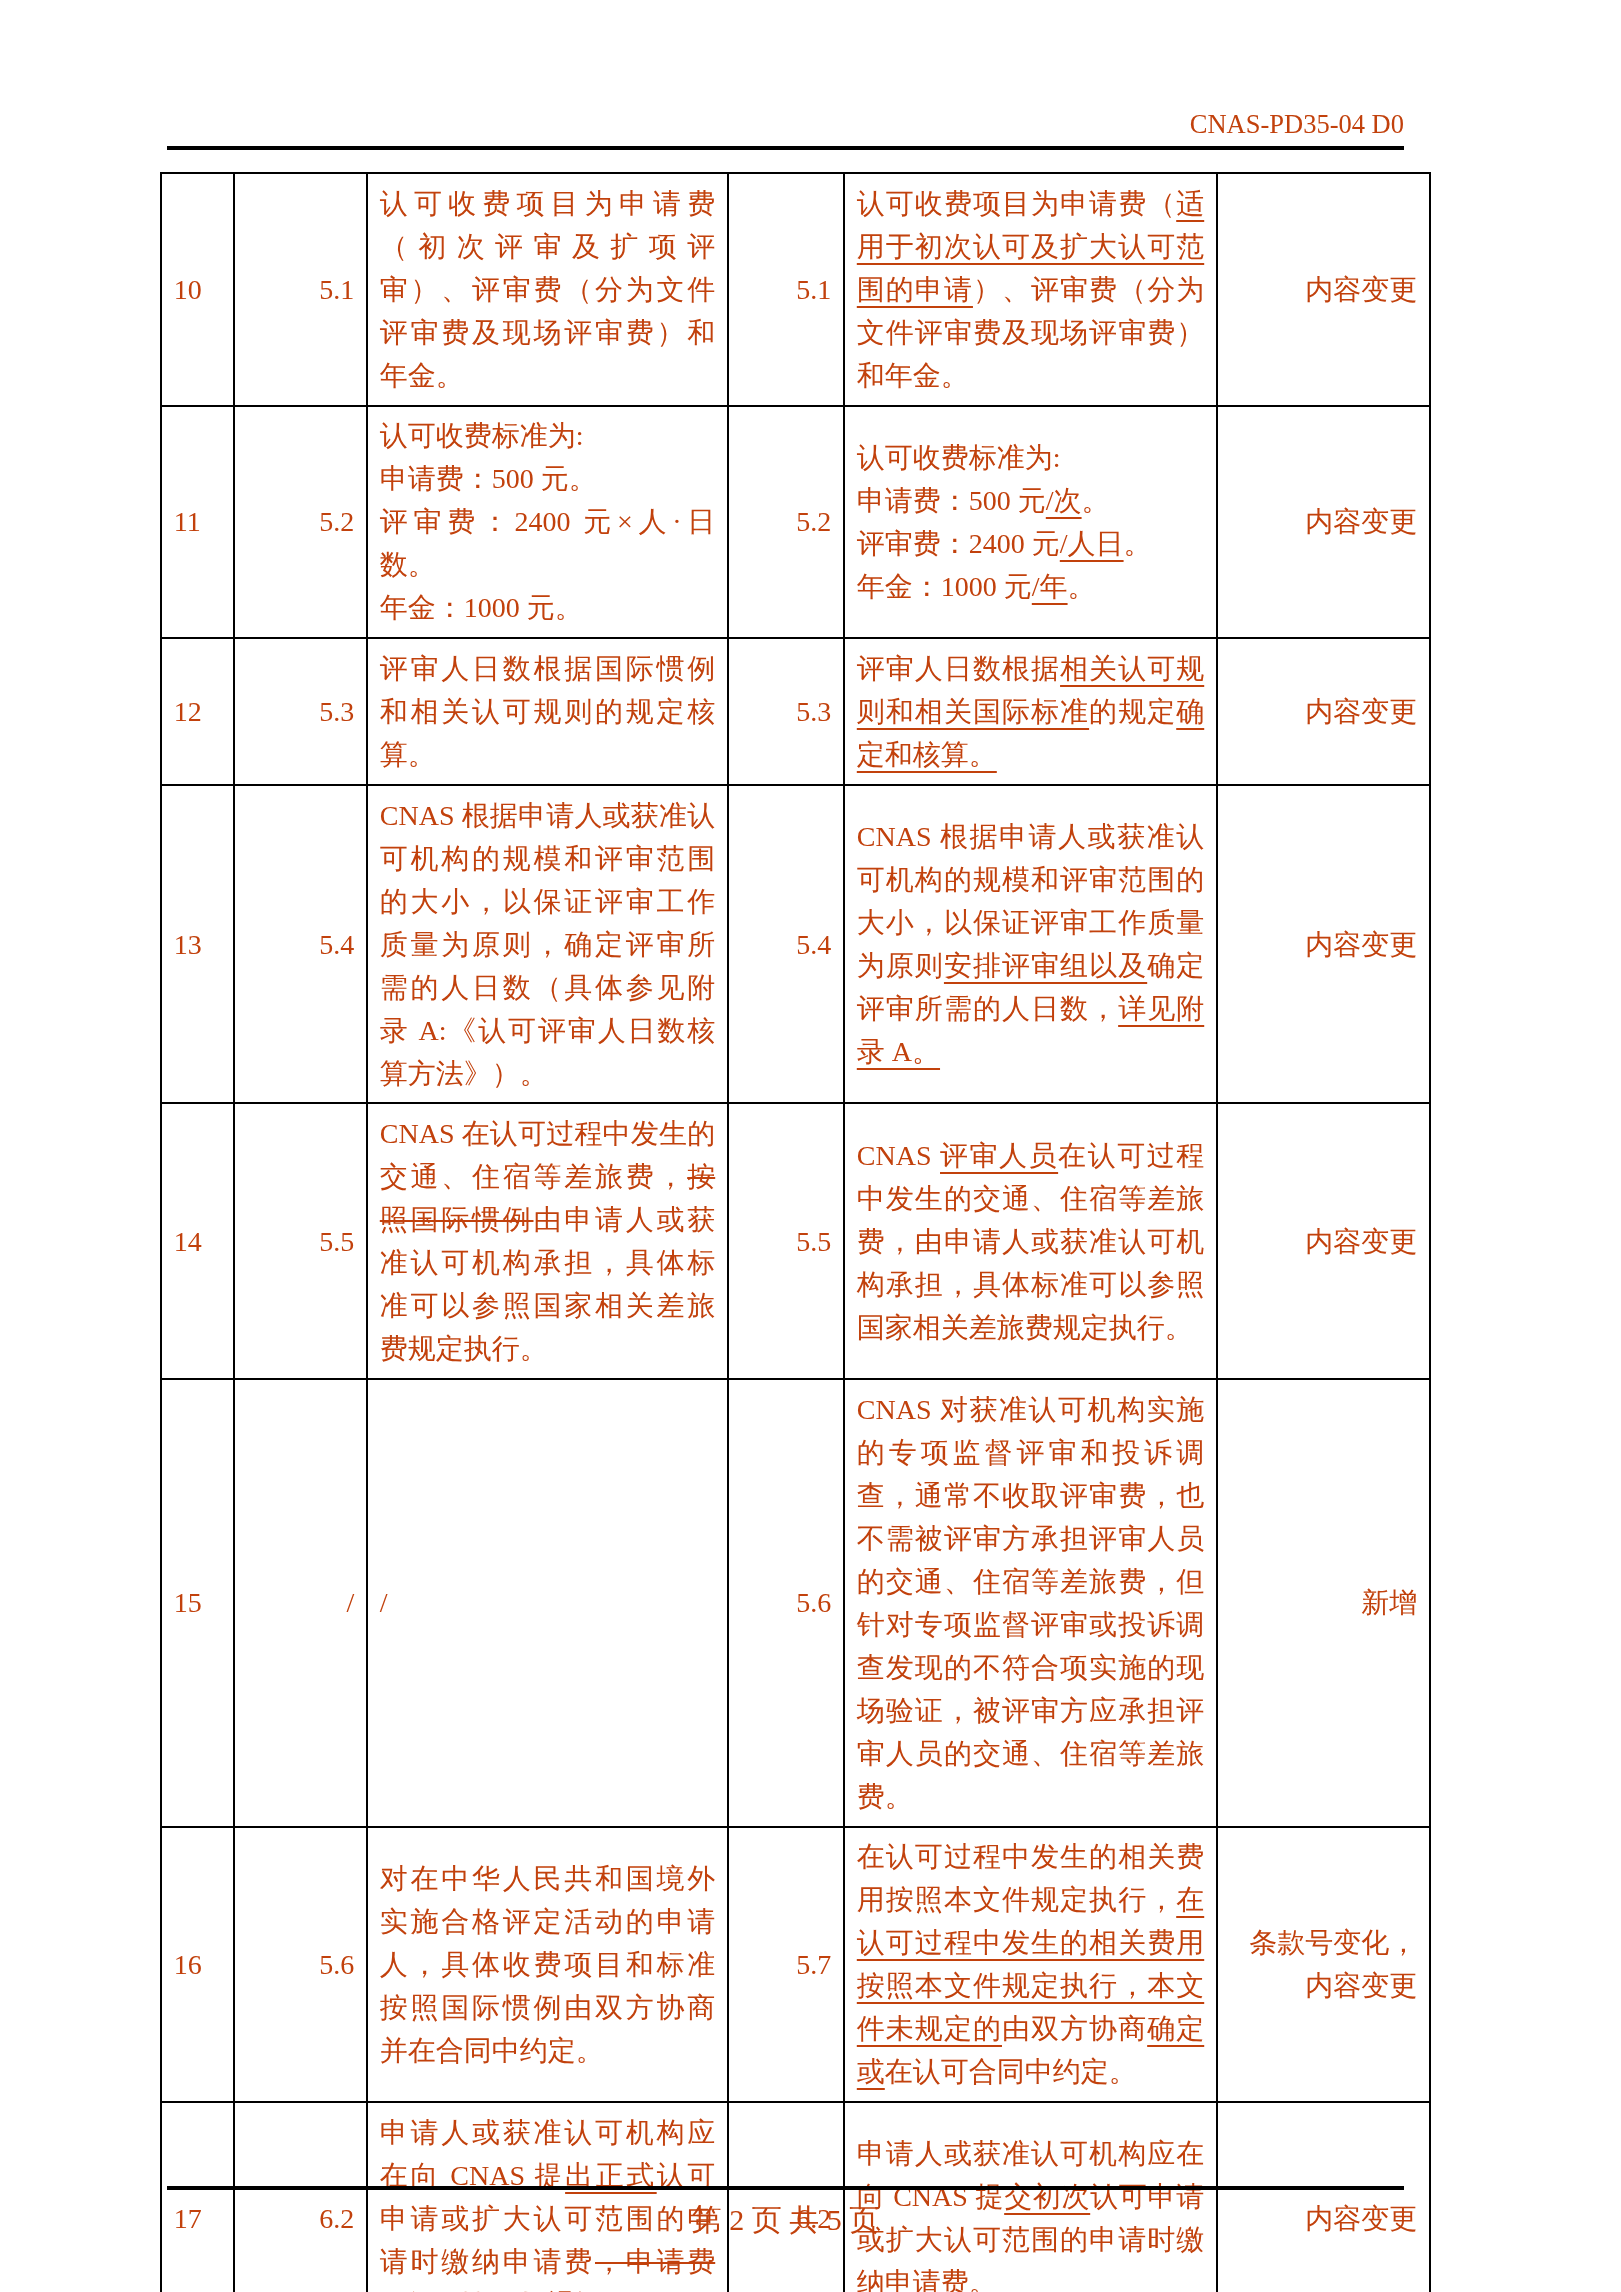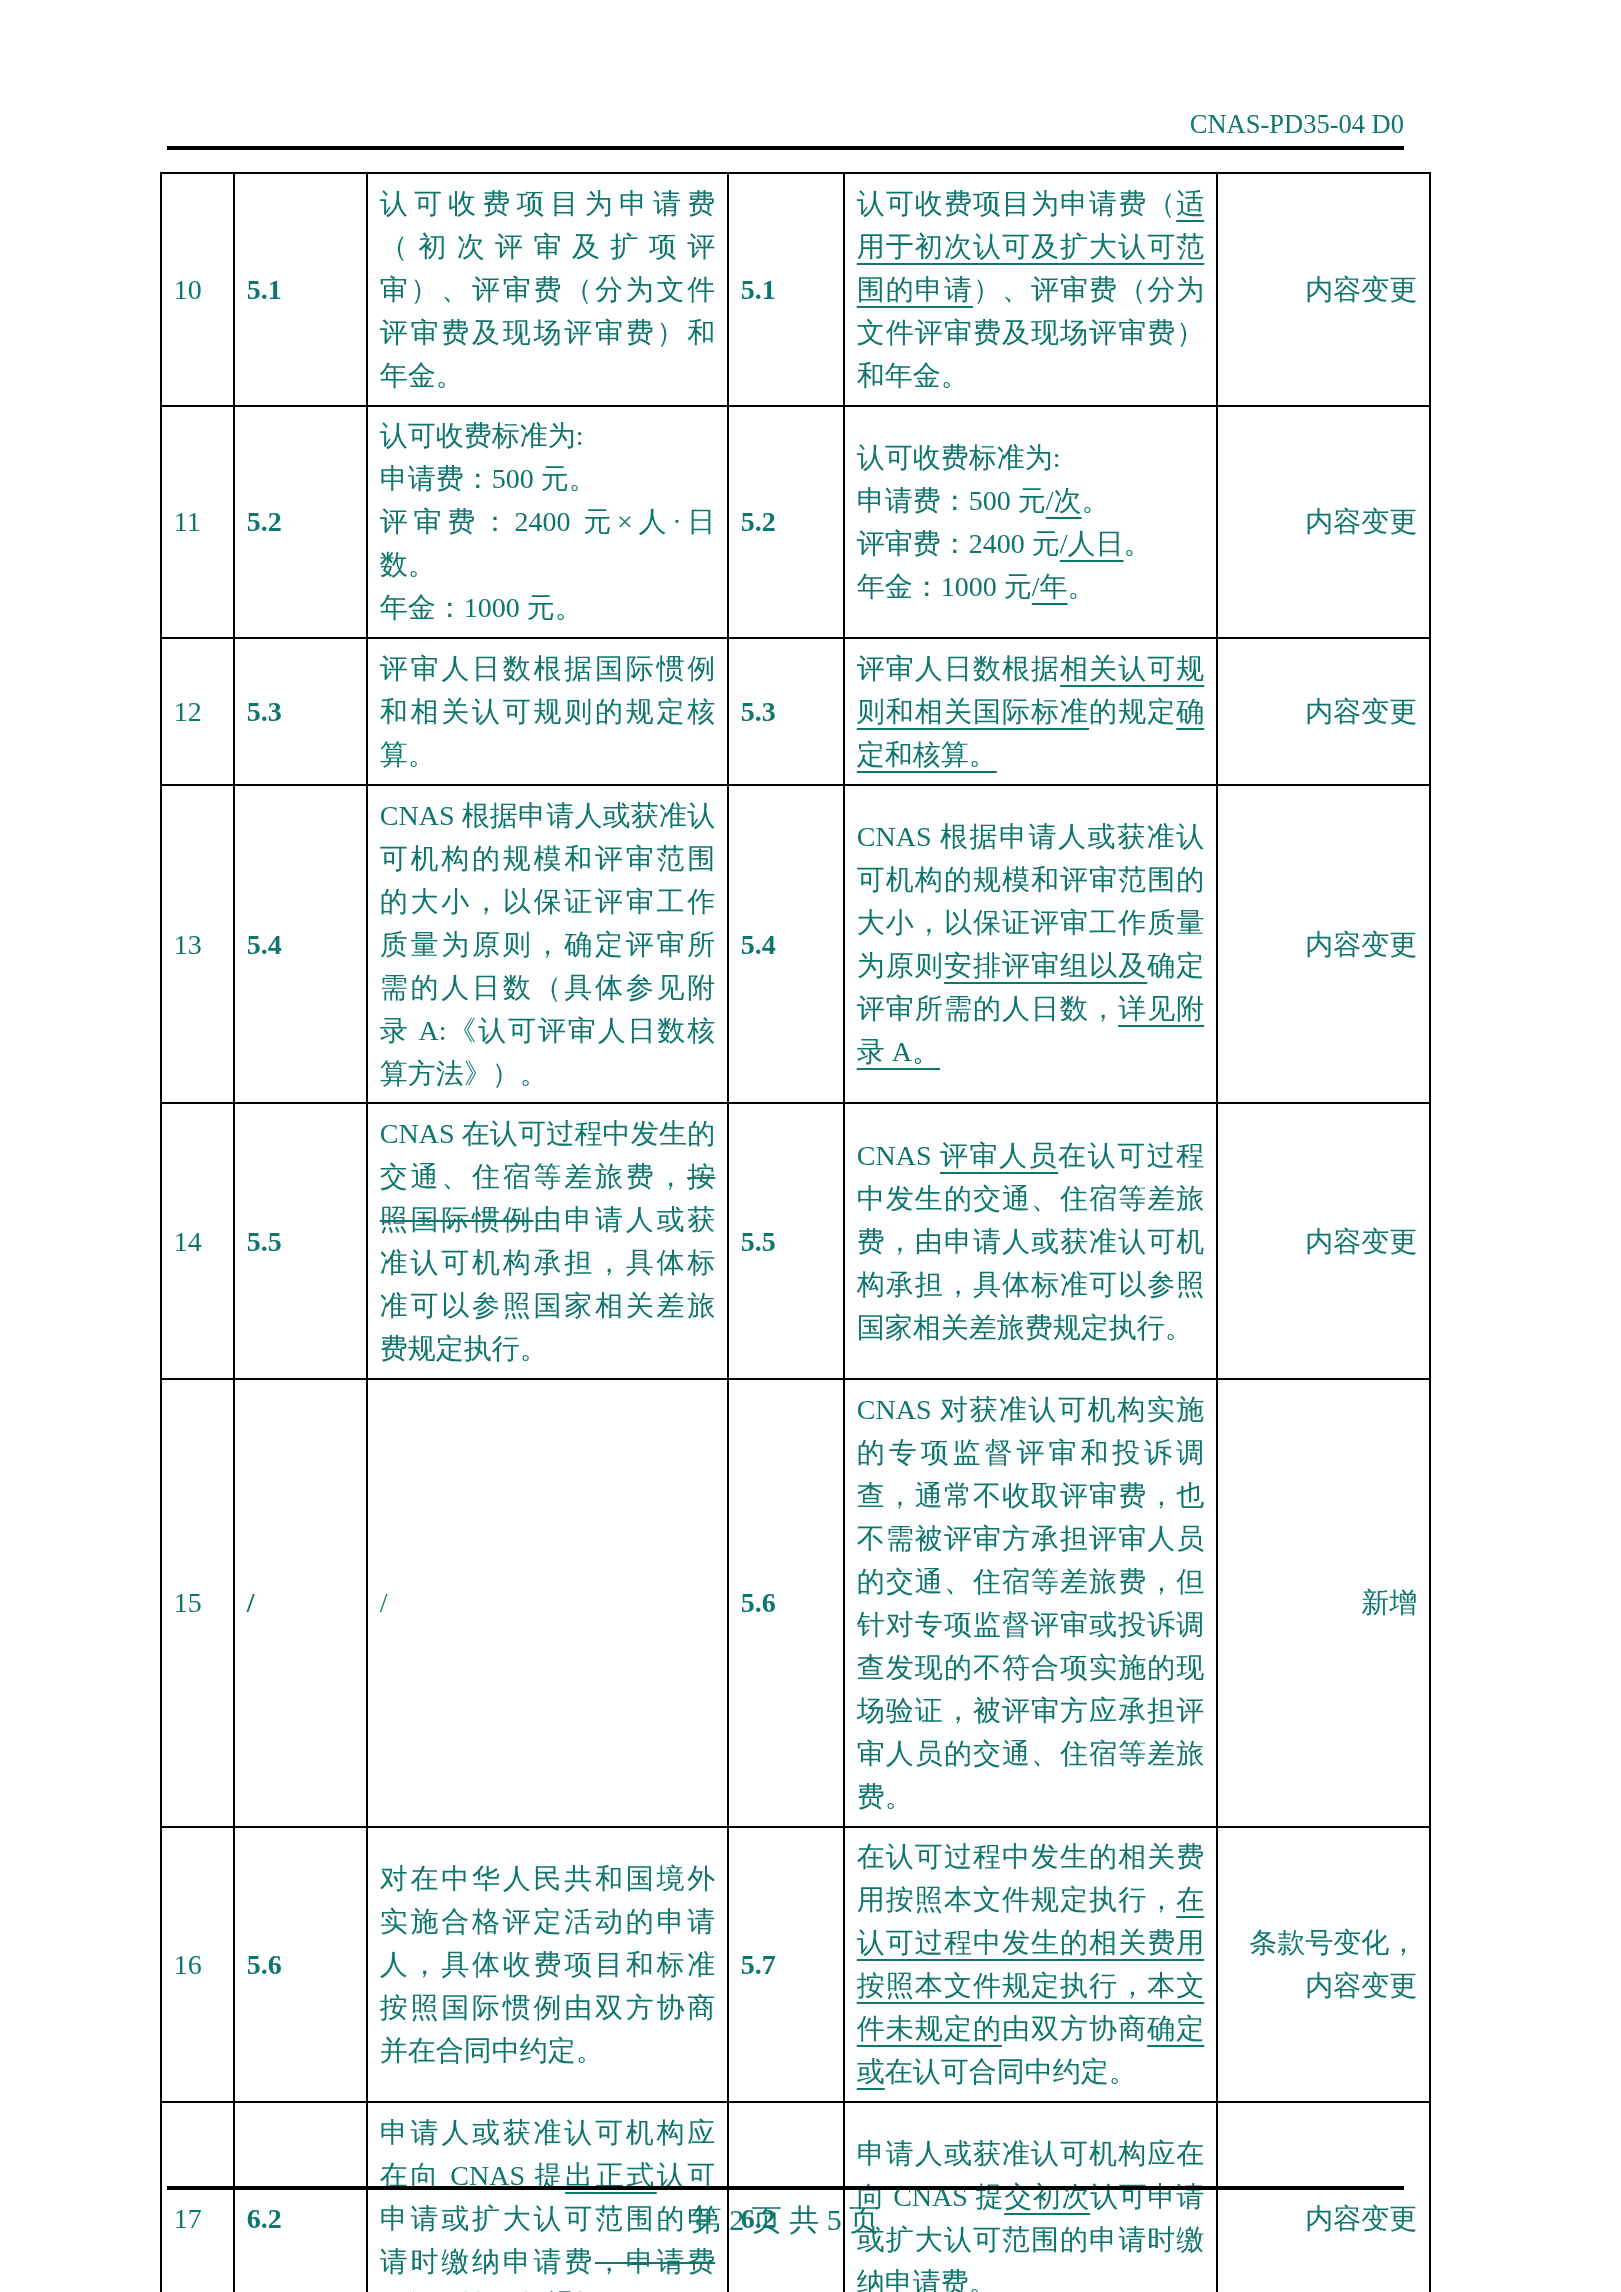--- a/index.html
+++ b/index.html
@@ -5,21 +5,21 @@
   html, body {
     margin: 0;
     padding: 0;
     background: #ffffff;
   }
   .page {
     position: relative;
     width: 1621px;
     height: 2293px;
     background: #ffffff;
-    color: #0f766e;
+    color: #c2410c;
     font-family: "Liberation Serif", "DejaVu Serif", serif;
     overflow: hidden;
   }
   .doc-code {
     position: absolute;
     top: 108px;
     left: 167px;
     width: 1237px;
     text-align: right;
     font-size: 26.5px;
@@ -51,23 +51,22 @@
     vertical-align: middle;
     font-size: 28px;
     line-height: 43px;
     padding: 7.8px 11.8px;
     overflow: hidden;
   }
   td.c-num {
     padding: 7.8px 2px;
   }
   td.c-clause {
-    text-align: left;
+    text-align: right;
     padding-left: 13.7px;
-    font-weight: bold;
   }
   td.c-text {
     text-align: justify;
     white-space: pre-wrap;
     border-radius: 26px;
   }
   td.c-change {
     text-align: right;
     white-space: pre-wrap;
     margin-left: 44px;

